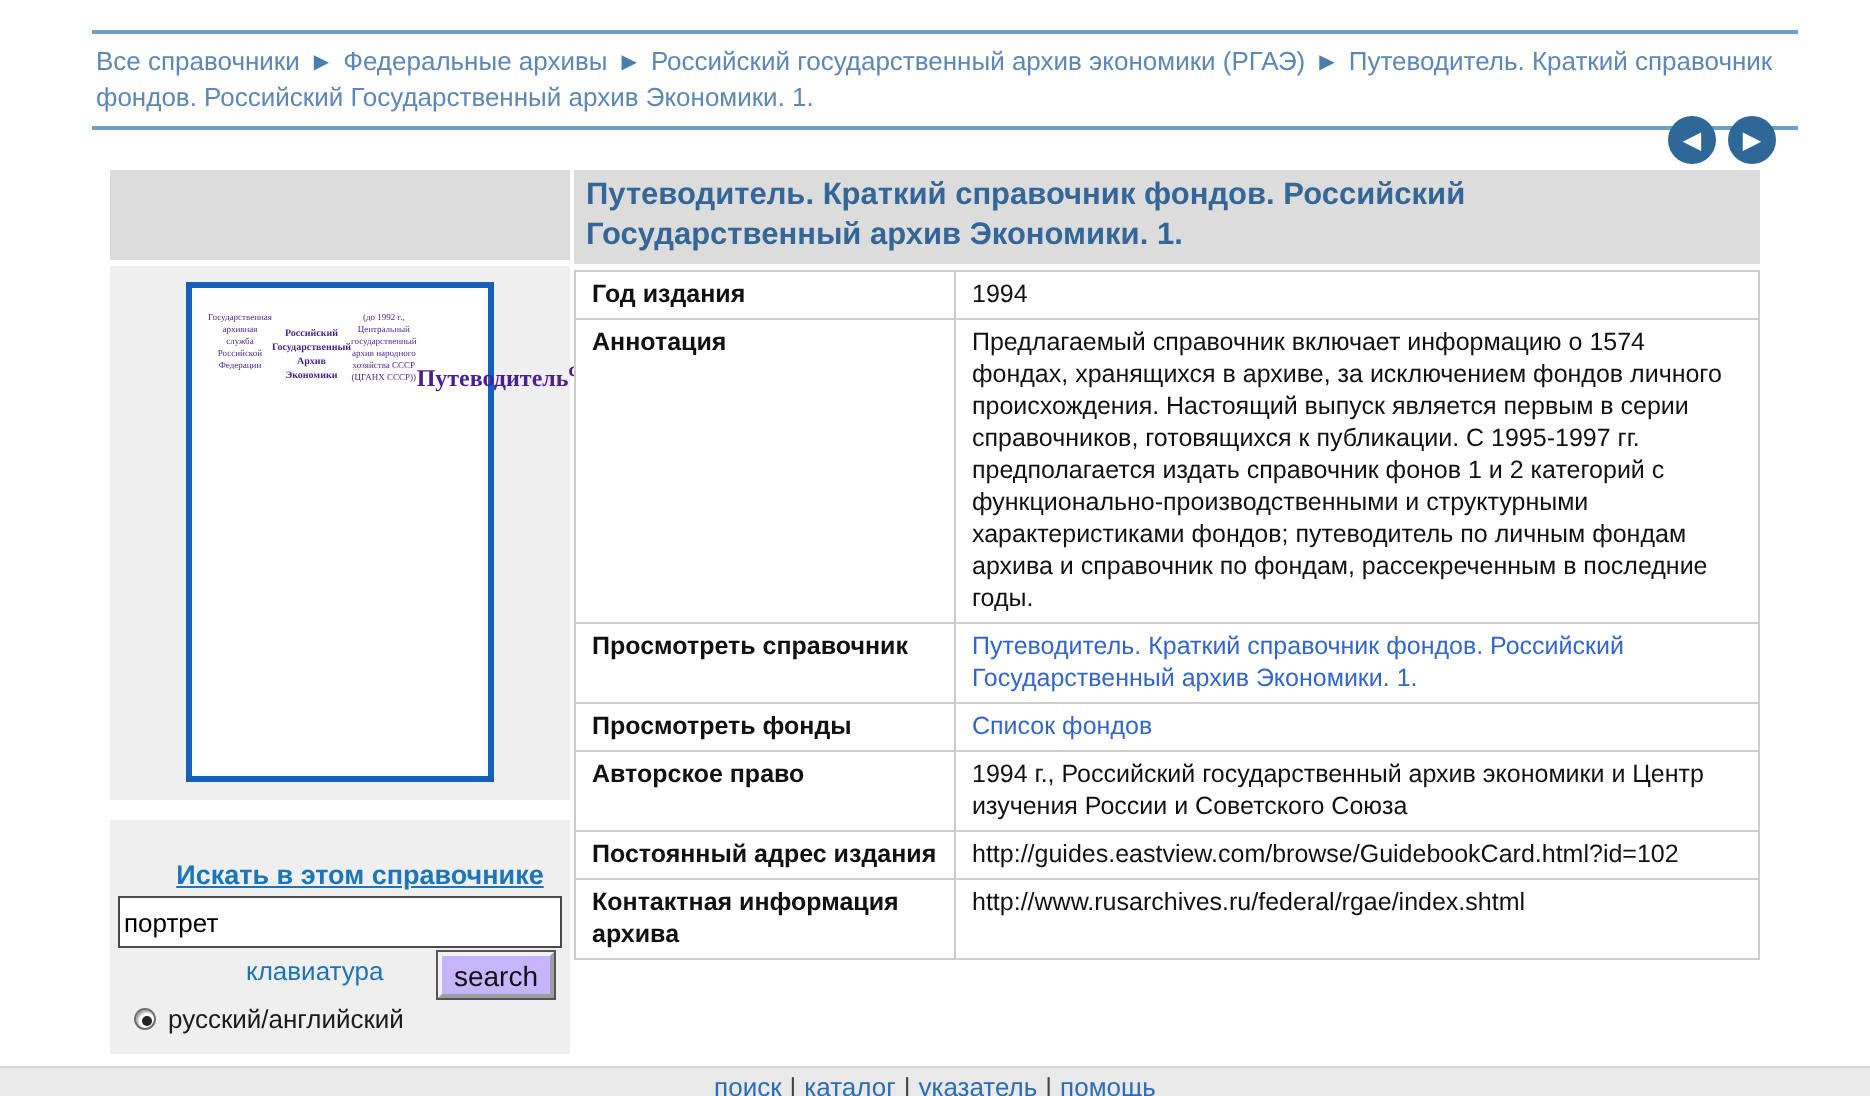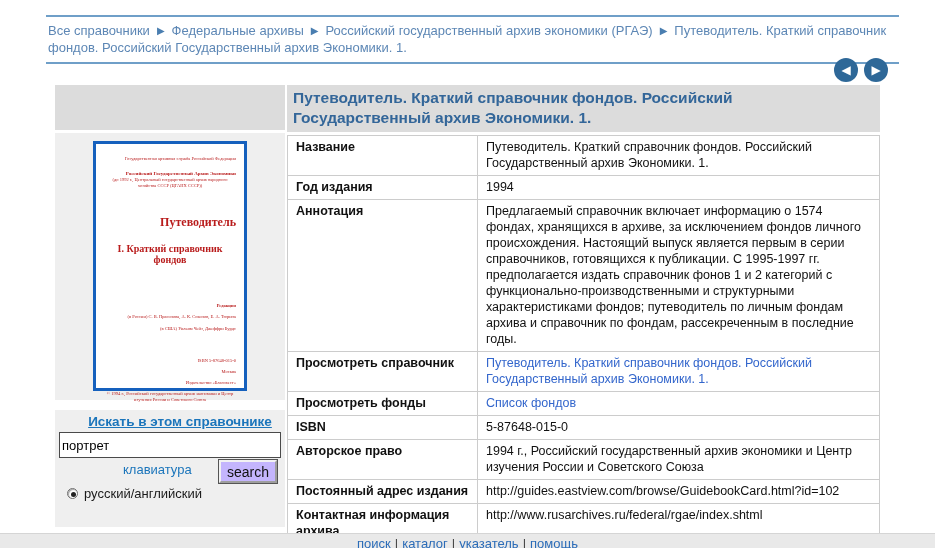--- a/index.html
+++ b/index.html
@@ -16,34 +16,34 @@
 
   
   .nav-arrows { position:absolute; left:834px; top:58px; width:60px; display:flex; gap:6px; }
   .nav-circle { width:24px; height:24px; border-radius:50%; background:#2e6898; color:#fff;
     display:flex; align-items:center; justify-content:center; font-size:12px; cursor:pointer; }
 
   
   .side-strip { position:absolute; left:55px; top:85px; width:230px; height:45px; background:#dcdcdc; }
   .cover-panel { position:absolute; left:55px; top:133px; width:230px; height:267px; background:#efefef; }
   .cover { margin:8px auto 0; width:154px; height:250px; background:#fff;
-    border:3px solid #1560bd; font-family:"Liberation Serif", serif; color:#b91c1c;
-    display:flex; flex-direction:column; align-items:flex-end; text-align:center; padding:12px 8px 6px; }
+    border:3px solid #1560bd; font-family:"Liberation Serif", serif; color:#4c1d95;
+    display:flex; flex-direction:row; align-items:flex-start; text-align:center; padding:12px 8px 6px; }
   .cv-tiny  { font-size:4.5px; line-height:6px; }
   .cv-bold  { font-size:5px; font-weight:bold; line-height:7px; margin-top:8px; }
   .cv-title { font-size:12px; font-weight:bold; margin-top:26px; }
   .cv-sub   { font-size:10px; font-weight:bold; margin-top:13px; }
   .cv-ed    { font-size:4.5px; font-weight:bold; margin-top:38px; }
   .cv-gap   { margin-top:6px; }
   .cv-isbn  { font-size:4.5px; margin-top:26px; }
   .cv-low   { font-size:4.5px; margin-top:6px; }
 
   .search-panel { position:absolute; left:55px; top:410px; width:230px; height:117px;
     background:#efefef; font-size:13px; }
-  .search-title { text-align:center; padding-top:4px; font-weight:bold; font-size:13.5px;
+  .search-title { text-align:center; padding-top:20px; font-weight:bold; font-size:13.5px;
     color:#1b75bb; text-decoration:underline;margin-left:20px; }
   .search-input { display:block; width:222px; margin:3px auto 0; height:18px;
     border:1px solid #4a4a4a; background:#fff; font-size:13px; padding:12px 2px;
     font-family:"Liberation Sans", sans-serif; }
   .kb-row { display:flex; justify-content:space-between; align-items:flex-start;
     padding:2px 8px 0 68px; }
   .kb-link { color:#1b75bb; cursor:pointer; padding-top:2px; }
   .search-btn { width:58px; height:23px; background:#c4b5fd; border:2px outset #f2f2f2;
     outline:1px solid #555; font-size:14px; color:#111; cursor:pointer;
     font-family:"Liberation Sans", sans-serif; }
@@ -121,43 +121,35 @@
           <span class="dot"></span>
         </span>
       <span class="radio-label">русский/английский</span>
     </div>
   </div>
 
   <div class="main">
     <div class="title-bar">Путеводитель. Краткий справочник фондов. Российский Государственный архив Экономики. 1.</div>
     <table class="meta">
       <tbody>
-          <tr>
-        <td class="lbl">Название</td>
-        <td class="val">Путеводитель. Краткий справочник фондов. Российский Государственный архив Экономики. 1.</td>
-      </tr>
       <tr>
         <td class="lbl">Год издания</td>
         <td class="val">1994</td>
       </tr>
       <tr>
         <td class="lbl">Аннотация</td>
         <td class="val">Предлагаемый справочник включает информацию о 1574 фондах, хранящихся в архиве, за исключением фондов личного происхождения. Настоящий выпуск является первым в серии справочников, готовящихся к публикации. С 1995-1997 гг. предполагается издать справочник фонов 1 и 2 категорий с функционально-производственными и структурными характеристиками фондов; путеводитель по личным фондам архива и справочник по фондам, рассекреченным в последние годы.</td>
       </tr>
       <tr>
         <td class="lbl">Просмотреть справочник</td>
         <td class="val"><a>Путеводитель. Краткий справочник фондов. Российский Государственный архив Экономики. 1.</a></td>
       </tr>
       <tr>
         <td class="lbl">Просмотреть фонды</td>
         <td class="val"><a>Список фондов</a></td>
-      </tr>
-      <tr>
-        <td class="lbl">ISBN</td>
-        <td class="val">5-87648-015-0</td>
       </tr>
       <tr>
         <td class="lbl">Авторское право</td>
         <td class="val">1994 г., Российский государственный архив экономики и Центр изучения России и Советского Союза</td>
       </tr>
       <tr>
         <td class="lbl">Постоянный адрес издания</td>
         <td class="val">http://guides.eastview.com/browse/GuidebookCard.html?id=102</td>
       </tr>
       <tr>

